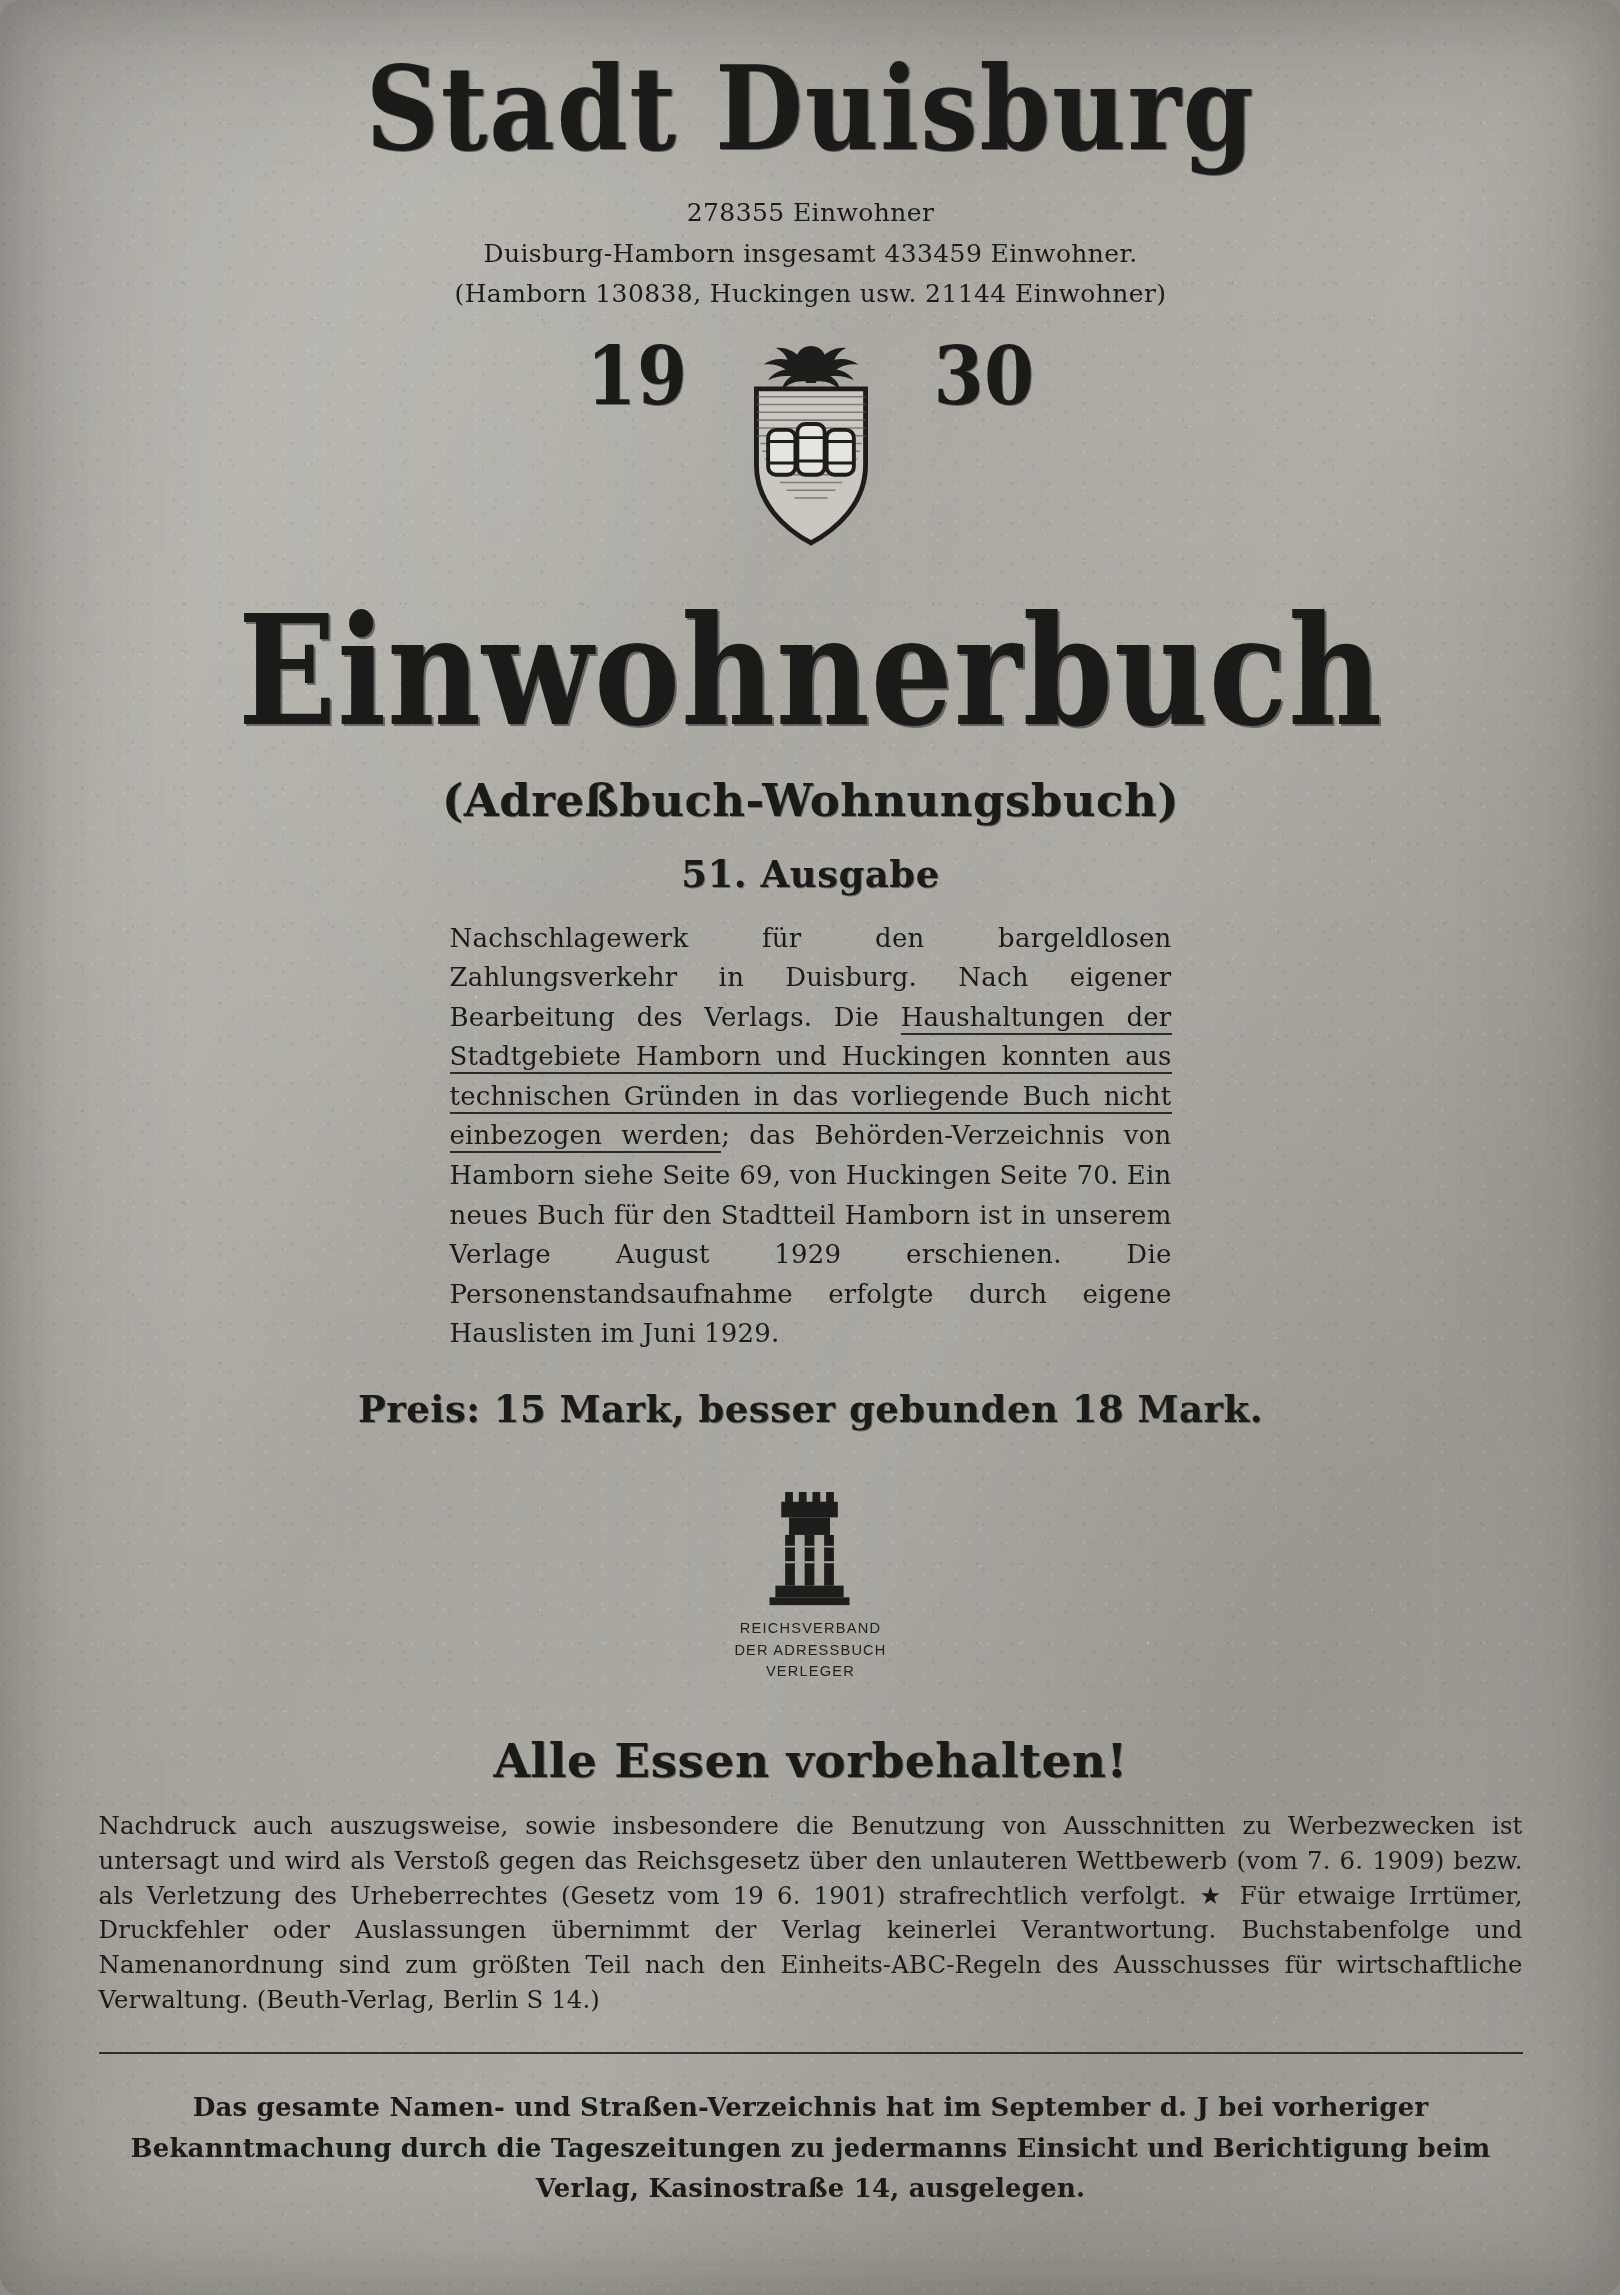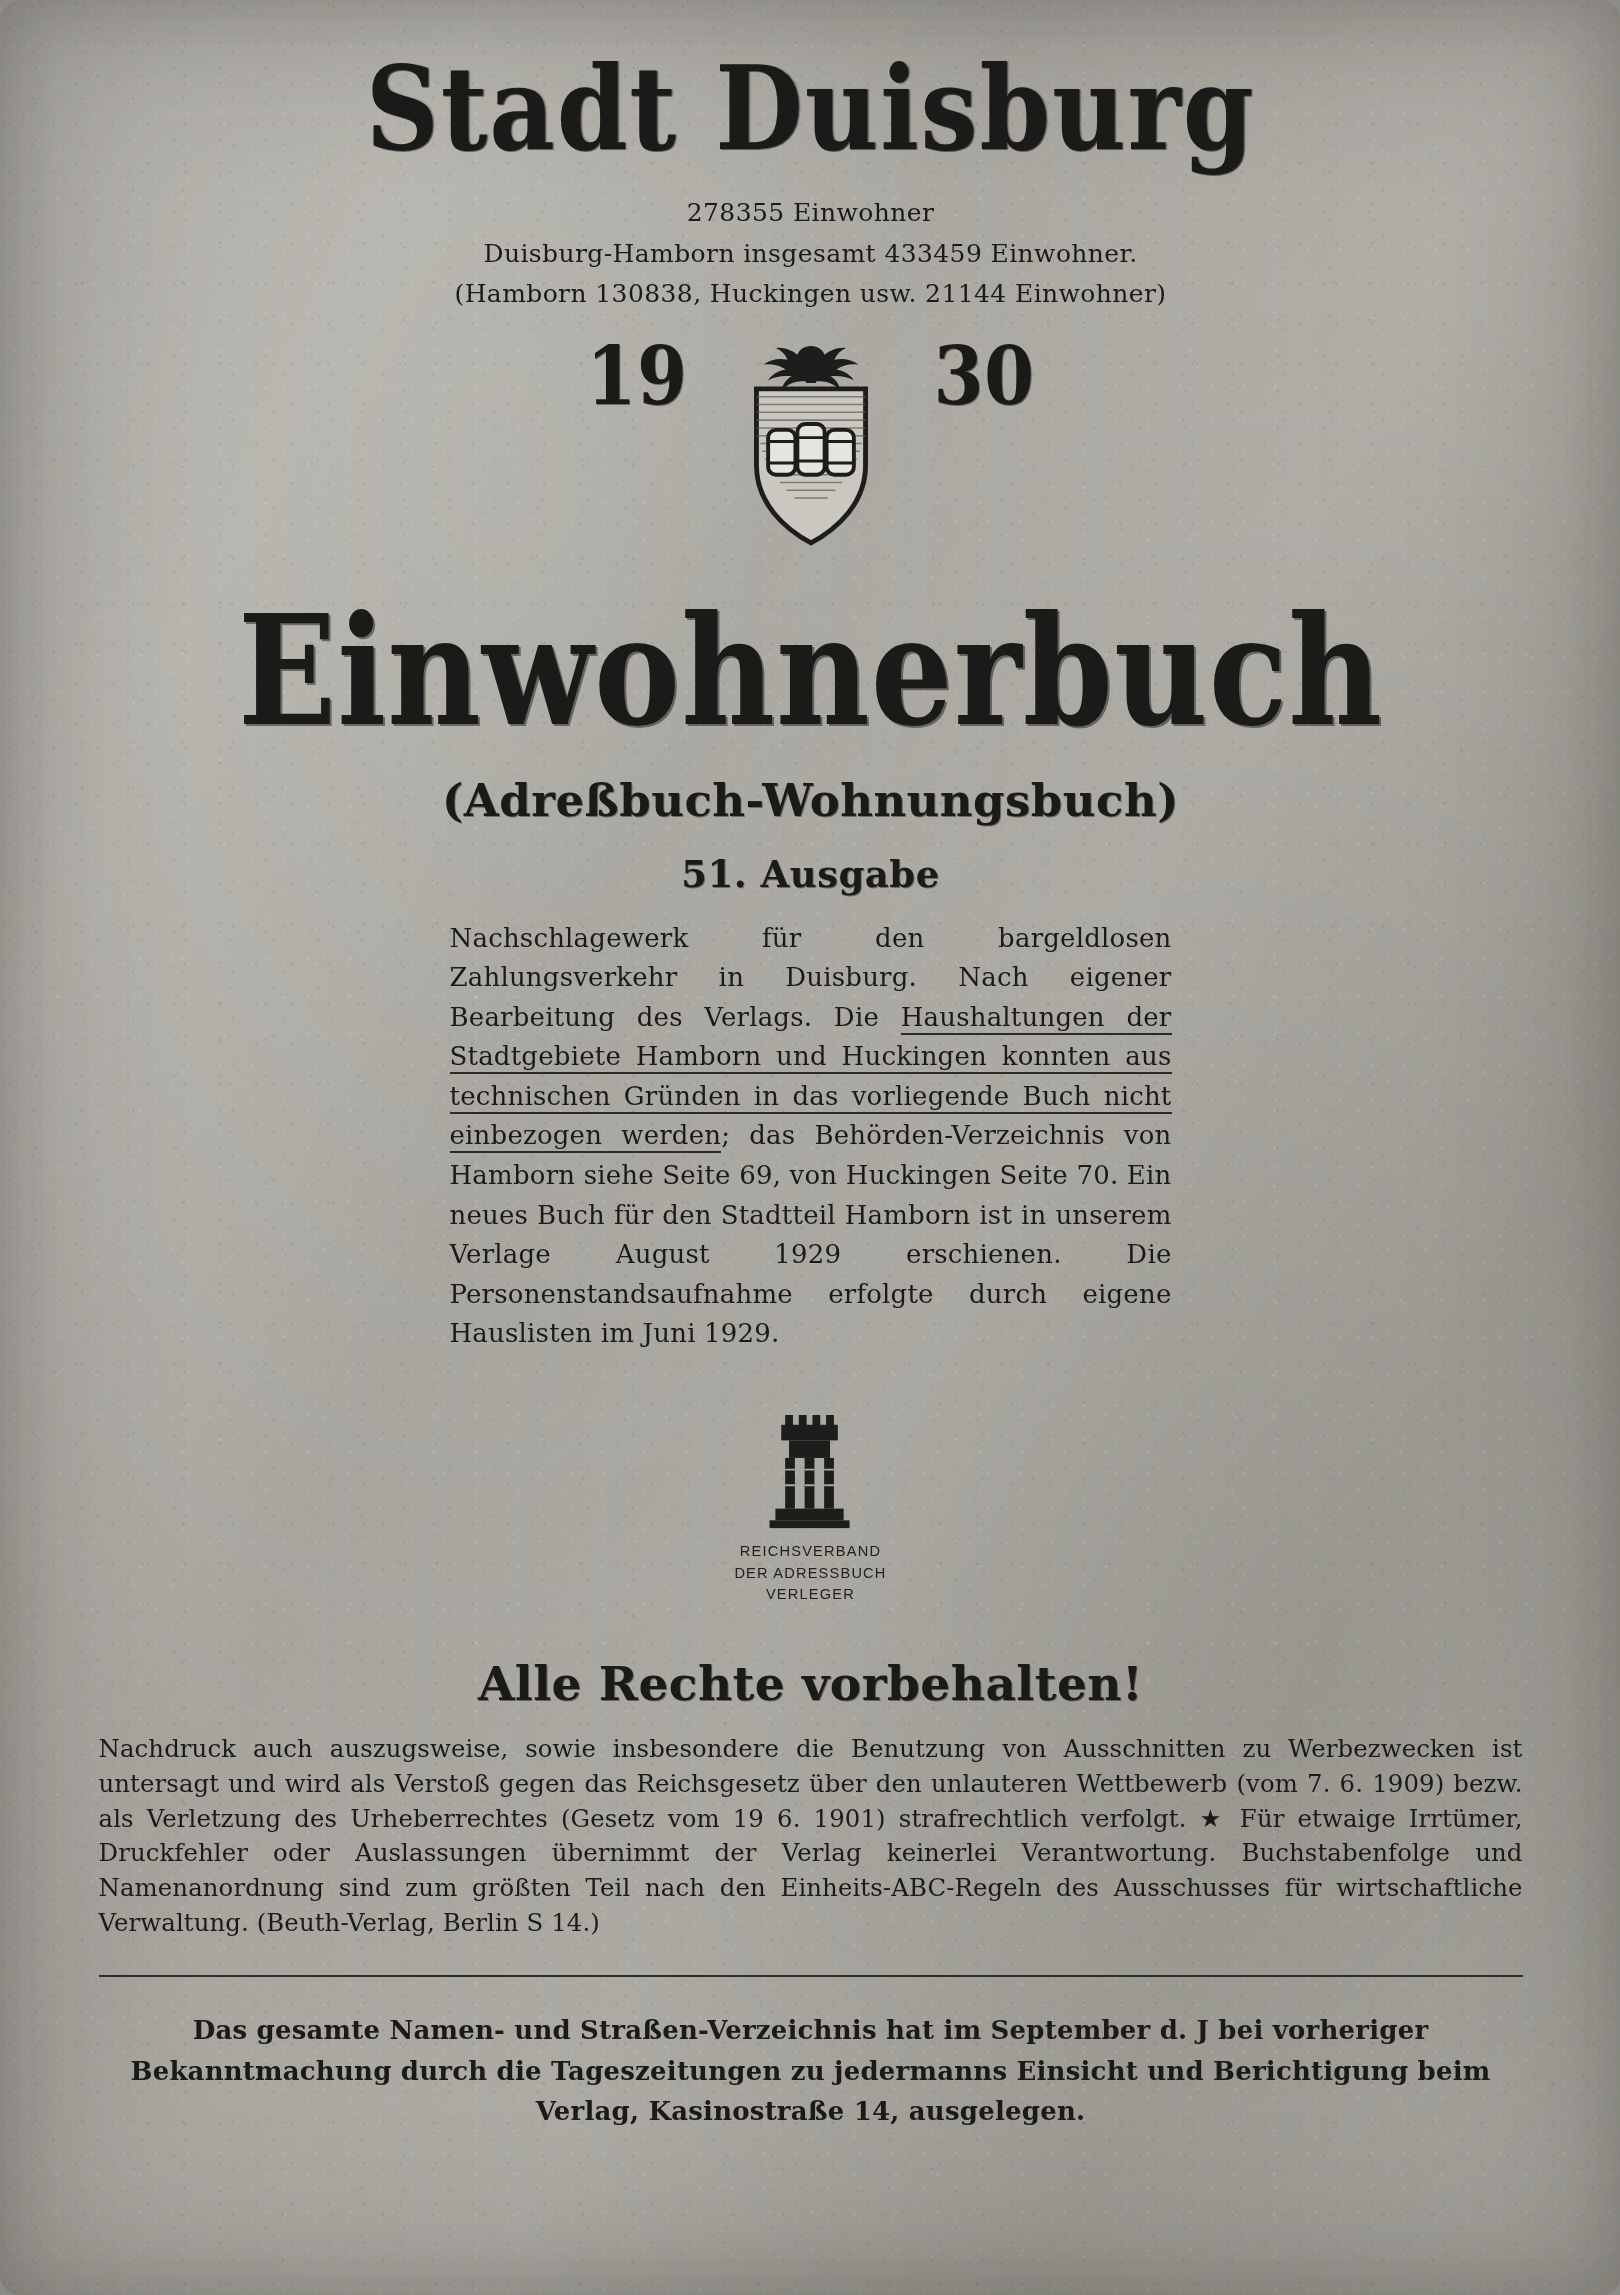--- a/index.html
+++ b/index.html
@@ -243,20 +243,21 @@
     </div>
 
     <div class="book-title fraktur">Einwohnerbuch</div>
     <div class="book-sub fraktur">(Adreßbuch-Wohnungsbuch)</div>
     <div class="edition fraktur">51. Ausgabe</div>
 
     <div class="body-block">
       <p>Nachschlagewerk für den bargeldlosen Zahlungsverkehr in Duisburg. Nach eigener Bearbeitung des Verlags. Die <span class="ul-mark">Haushaltungen der Stadtgebiete Hamborn und Huckingen konnten aus technischen Gründen in das vorliegende Buch nicht einbezogen werden</span>; das Behörden-Verzeichnis von Hamborn siehe Seite 69, von Huckingen Seite 70. Ein neues Buch für den Stadtteil Hamborn ist in unserem Verlage August 1929 erschienen. Die Personenstandsaufnahme erfolgte durch eigene Hauslisten im Juni 1929.</p>
     </div>
 
+    <div class="price fraktur">Preis: 15 Mark, besser gebunden 18 Mark.</div>
 
     <div class="emblem-wrap">
       <svg viewBox="0 0 120 130" width="117" height="127" aria-hidden="true">
         <g fill="#1d1d1b">
 
           <rect x="34" y="4" width="8" height="12"></rect>
           <rect x="48" y="4" width="8" height="12"></rect>
           <rect x="62" y="4" width="8" height="12"></rect>
           <rect x="76" y="4" width="8" height="12"></rect>
           <rect x="30" y="14" width="58" height="16"></rect>
@@ -274,21 +275,21 @@
           <path d="M34 60h10M54 60h10M74 60h10M34 76h10M54 76h10M74 76h10"></path>
         </g>
       </svg>
       <div class="emblem-cap">
         <div>REICHSVERBAND</div>
         <div>DER ADRESSBUCH</div>
         <div>VERLEGER</div>
       </div>
     </div>
 
-    <div class="rights-head fraktur">Alle Rechte vorbehalten!</div>
+    <div class="rights-head fraktur">Alle Essen vorbehalten!</div>
 
     <div class="rights-body">Nachdruck auch auszugsweise, sowie insbesondere die Benutzung von Ausschnitten zu Werbezwecken ist untersagt und wird als Verstoß gegen das Reichsgesetz über den unlauteren Wettbewerb (vom 7. 6. 1909) bezw. als Verletzung des Urheberrechtes (Gesetz vom 19 6. 1901) strafrechtlich verfolgt. ★ Für etwaige Irrtümer, Druckfehler oder Auslassungen übernimmt der Verlag keinerlei Verantwortung. Buchstabenfolge und Namenanordnung sind zum größten Teil nach den Einheits-ABC-Regeln des Ausschusses für wirtschaftliche Verwaltung. (Beuth-Verlag, Berlin S 14.)</div>
 
     <div class="rule"></div>
 
     <div class="footer-note fraktur">Das gesamte Namen- und Straßen-Verzeichnis hat im September d. J bei vorheriger Bekanntmachung durch die Tageszeitungen zu jedermanns Einsicht und Berichtigung beim Verlag, Kasinostraße 14, ausgelegen.</div>
 
   </div>
 </div>
 

